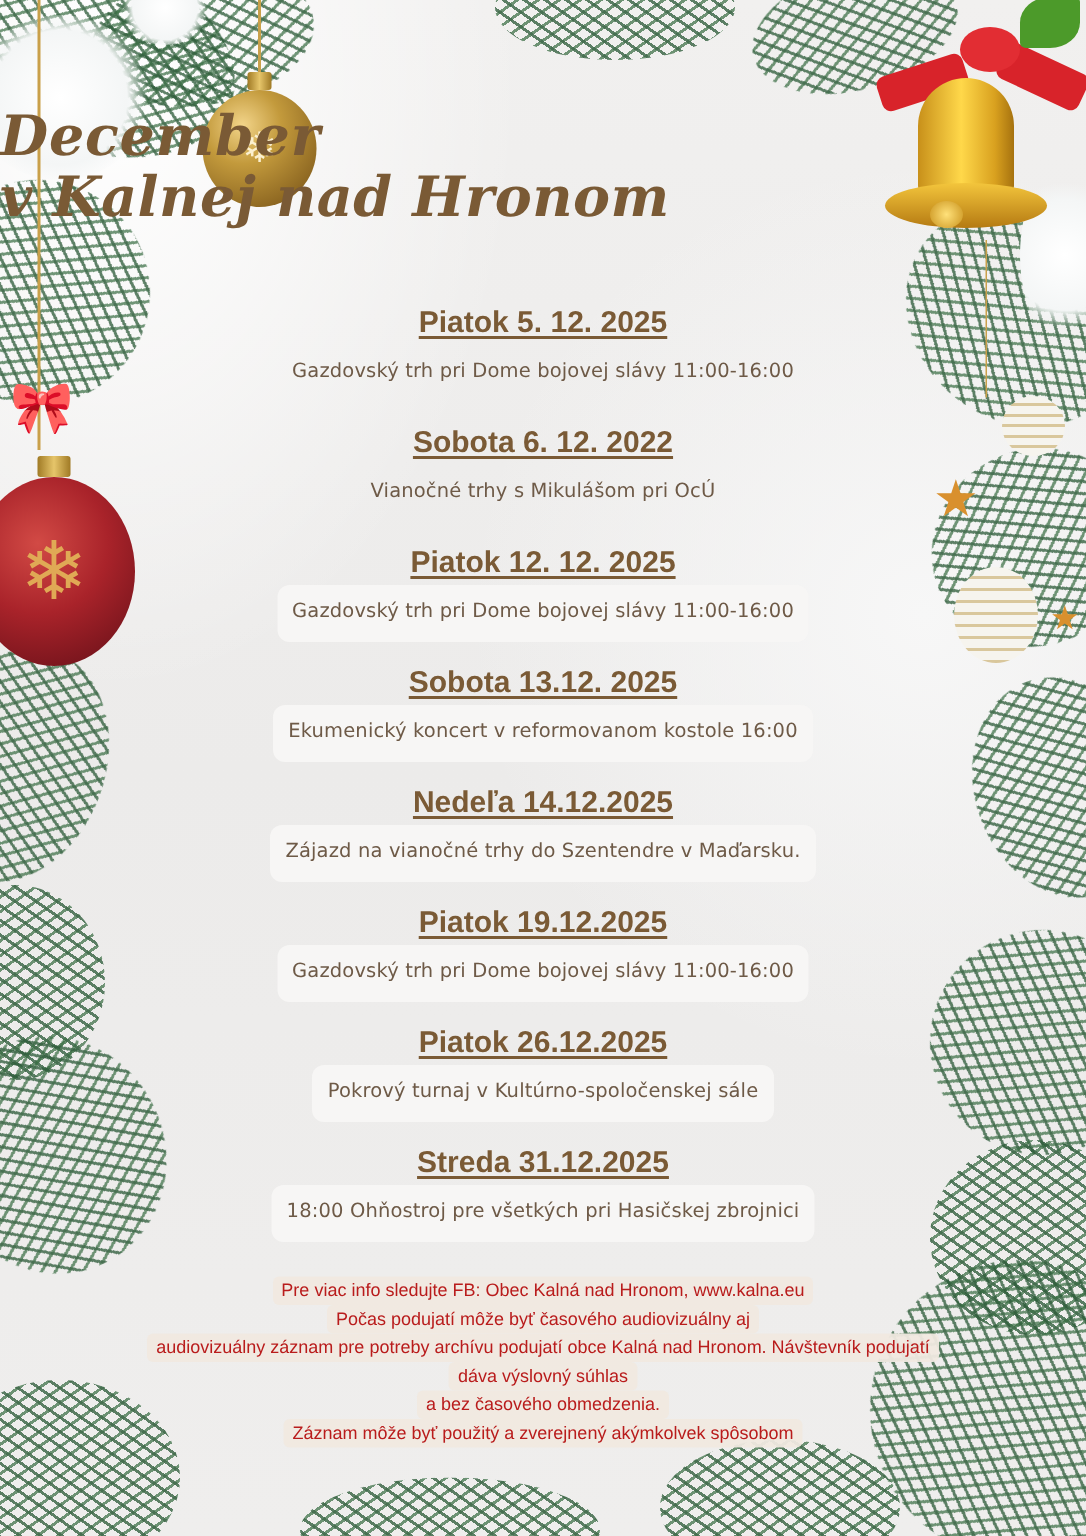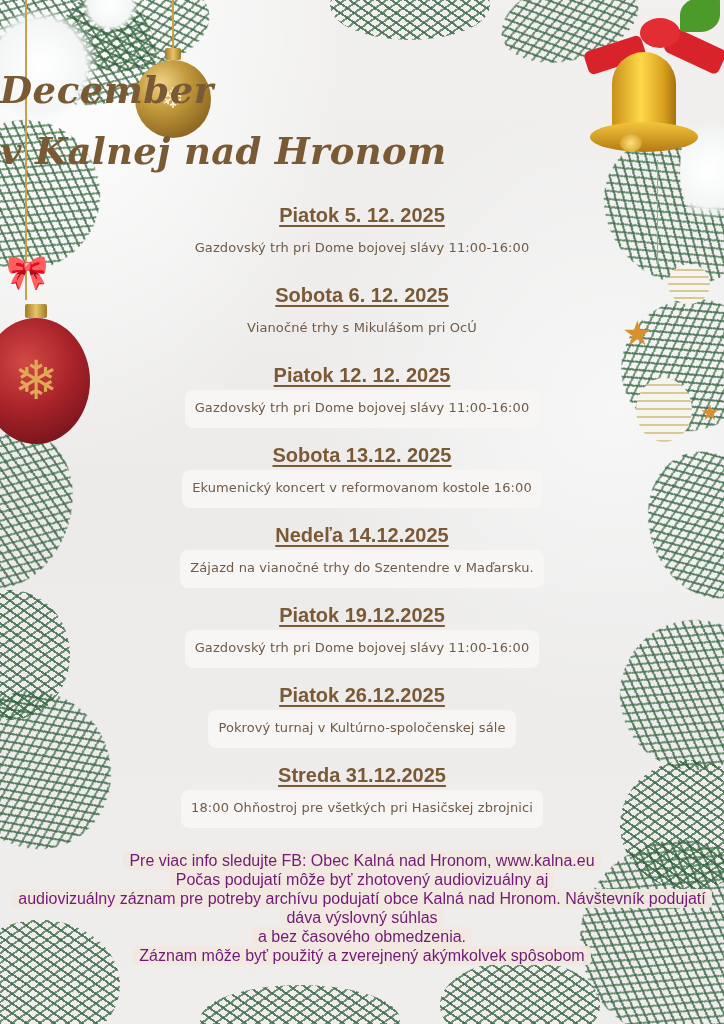--- a/index.html
+++ b/index.html
@@ -47,21 +47,21 @@
   
   .title {
     position: absolute; left: 0; right: 0; top: 72px;
     text-align: left;
     font-family: "DejaVu Serif", serif;
     font-style: italic; font-weight: bold;
     color: #7a5a35;
     line-height: 1;
   }
   .title .l1 { display: block; font-size: 37px; letter-spacing: 0.5px; }
-  .title .l2 { display: block; font-size: 37px; margin-top: 24px; letter-spacing: 0.3px; }
+  .title .l2 { display: block; font-size: 37px; margin-top: 4px; letter-spacing: 0.3px; }
 
   
   .events {
     position: absolute; left: 0; right: 0; top: 200px;
     display: flex; flex-direction: column; align-items: center;
   }
   .event { display: flex; flex-direction: column; align-items: center; }
   .event-date {
     font-family: "Liberation Sans", sans-serif;
     font-weight: bold; font-size: 20px;
@@ -82,21 +82,21 @@
   }
   .event-desc.boxed { background: rgba(247,246,245,0.97); }
 
   
   .footer {
     position: absolute; left: 0; right: 0; top: 851px;
     display: flex; flex-direction: column; align-items: center;
   }
   .footer-line {
     font-family: "Liberation Sans", sans-serif;
-    font-size: 16px; color: #701a75;
+    font-size: 12px; color: #b91c1c;
     background: rgba(240,233,224,0.95);
     padding: 1px 6px; border-radius: 4px;
     line-height: 17px; height: 19px;
     white-space: nowrap;
   }
 </style>
 </head>
 <body>
 
 <div class="poster">
@@ -160,21 +160,21 @@
     <span class="l1">December</span>
     <span class="l2">v Kalnej nad Hronom</span>
   </h1>
 
   <div class="events">
     <div class="event">
       <div class="event-date">Piatok 5. 12. 2025</div>
       <div class="event-desc">Gazdovský trh pri Dome bojovej slávy 11:00-16:00</div>
     </div>
     <div class="event">
-      <div class="event-date">Sobota 6. 12. 2025</div>
+      <div class="event-date">Sobota 6. 12. 2022</div>
       <div class="event-desc">Vianočné trhy s Mikulášom pri OcÚ</div>
     </div>
     <div class="event">
       <div class="event-date">Piatok 12. 12. 2025</div>
       <div class="event-desc boxed">Gazdovský trh pri Dome bojovej slávy 11:00-16:00</div>
     </div>
     <div class="event">
       <div class="event-date">Sobota 13.12. 2025</div>
       <div class="event-desc boxed">Ekumenický koncert v reformovanom kostole 16:00</div>
     </div>
@@ -191,19 +191,19 @@
       <div class="event-desc boxed">Pokrový turnaj v Kultúrno-spoločenskej sále</div>
     </div>
     <div class="event">
       <div class="event-date">Streda 31.12.2025</div>
       <div class="event-desc boxed">18:00 Ohňostroj pre všetkých pri Hasičskej zbrojnici</div>
     </div>
   </div>
 
   <div class="footer">
     <div class="footer-line">Pre viac info sledujte FB: Obec Kalná nad Hronom, www.kalna.eu</div>
-    <div class="footer-line">Počas podujatí môže byť zhotovený audiovizuálny aj</div>
+    <div class="footer-line">Počas podujatí môže byť časového audiovizuálny aj</div>
     <div class="footer-line">audiovizuálny záznam pre potreby archívu podujatí obce Kalná nad Hronom. Návštevník podujatí</div>
     <div class="footer-line">dáva výslovný súhlas</div>
     <div class="footer-line">a bez časového obmedzenia.</div>
     <div class="footer-line">Záznam môže byť použitý a zverejnený akýmkolvek spôsobom</div>
   </div>
 </div>
 
 </body></html>

